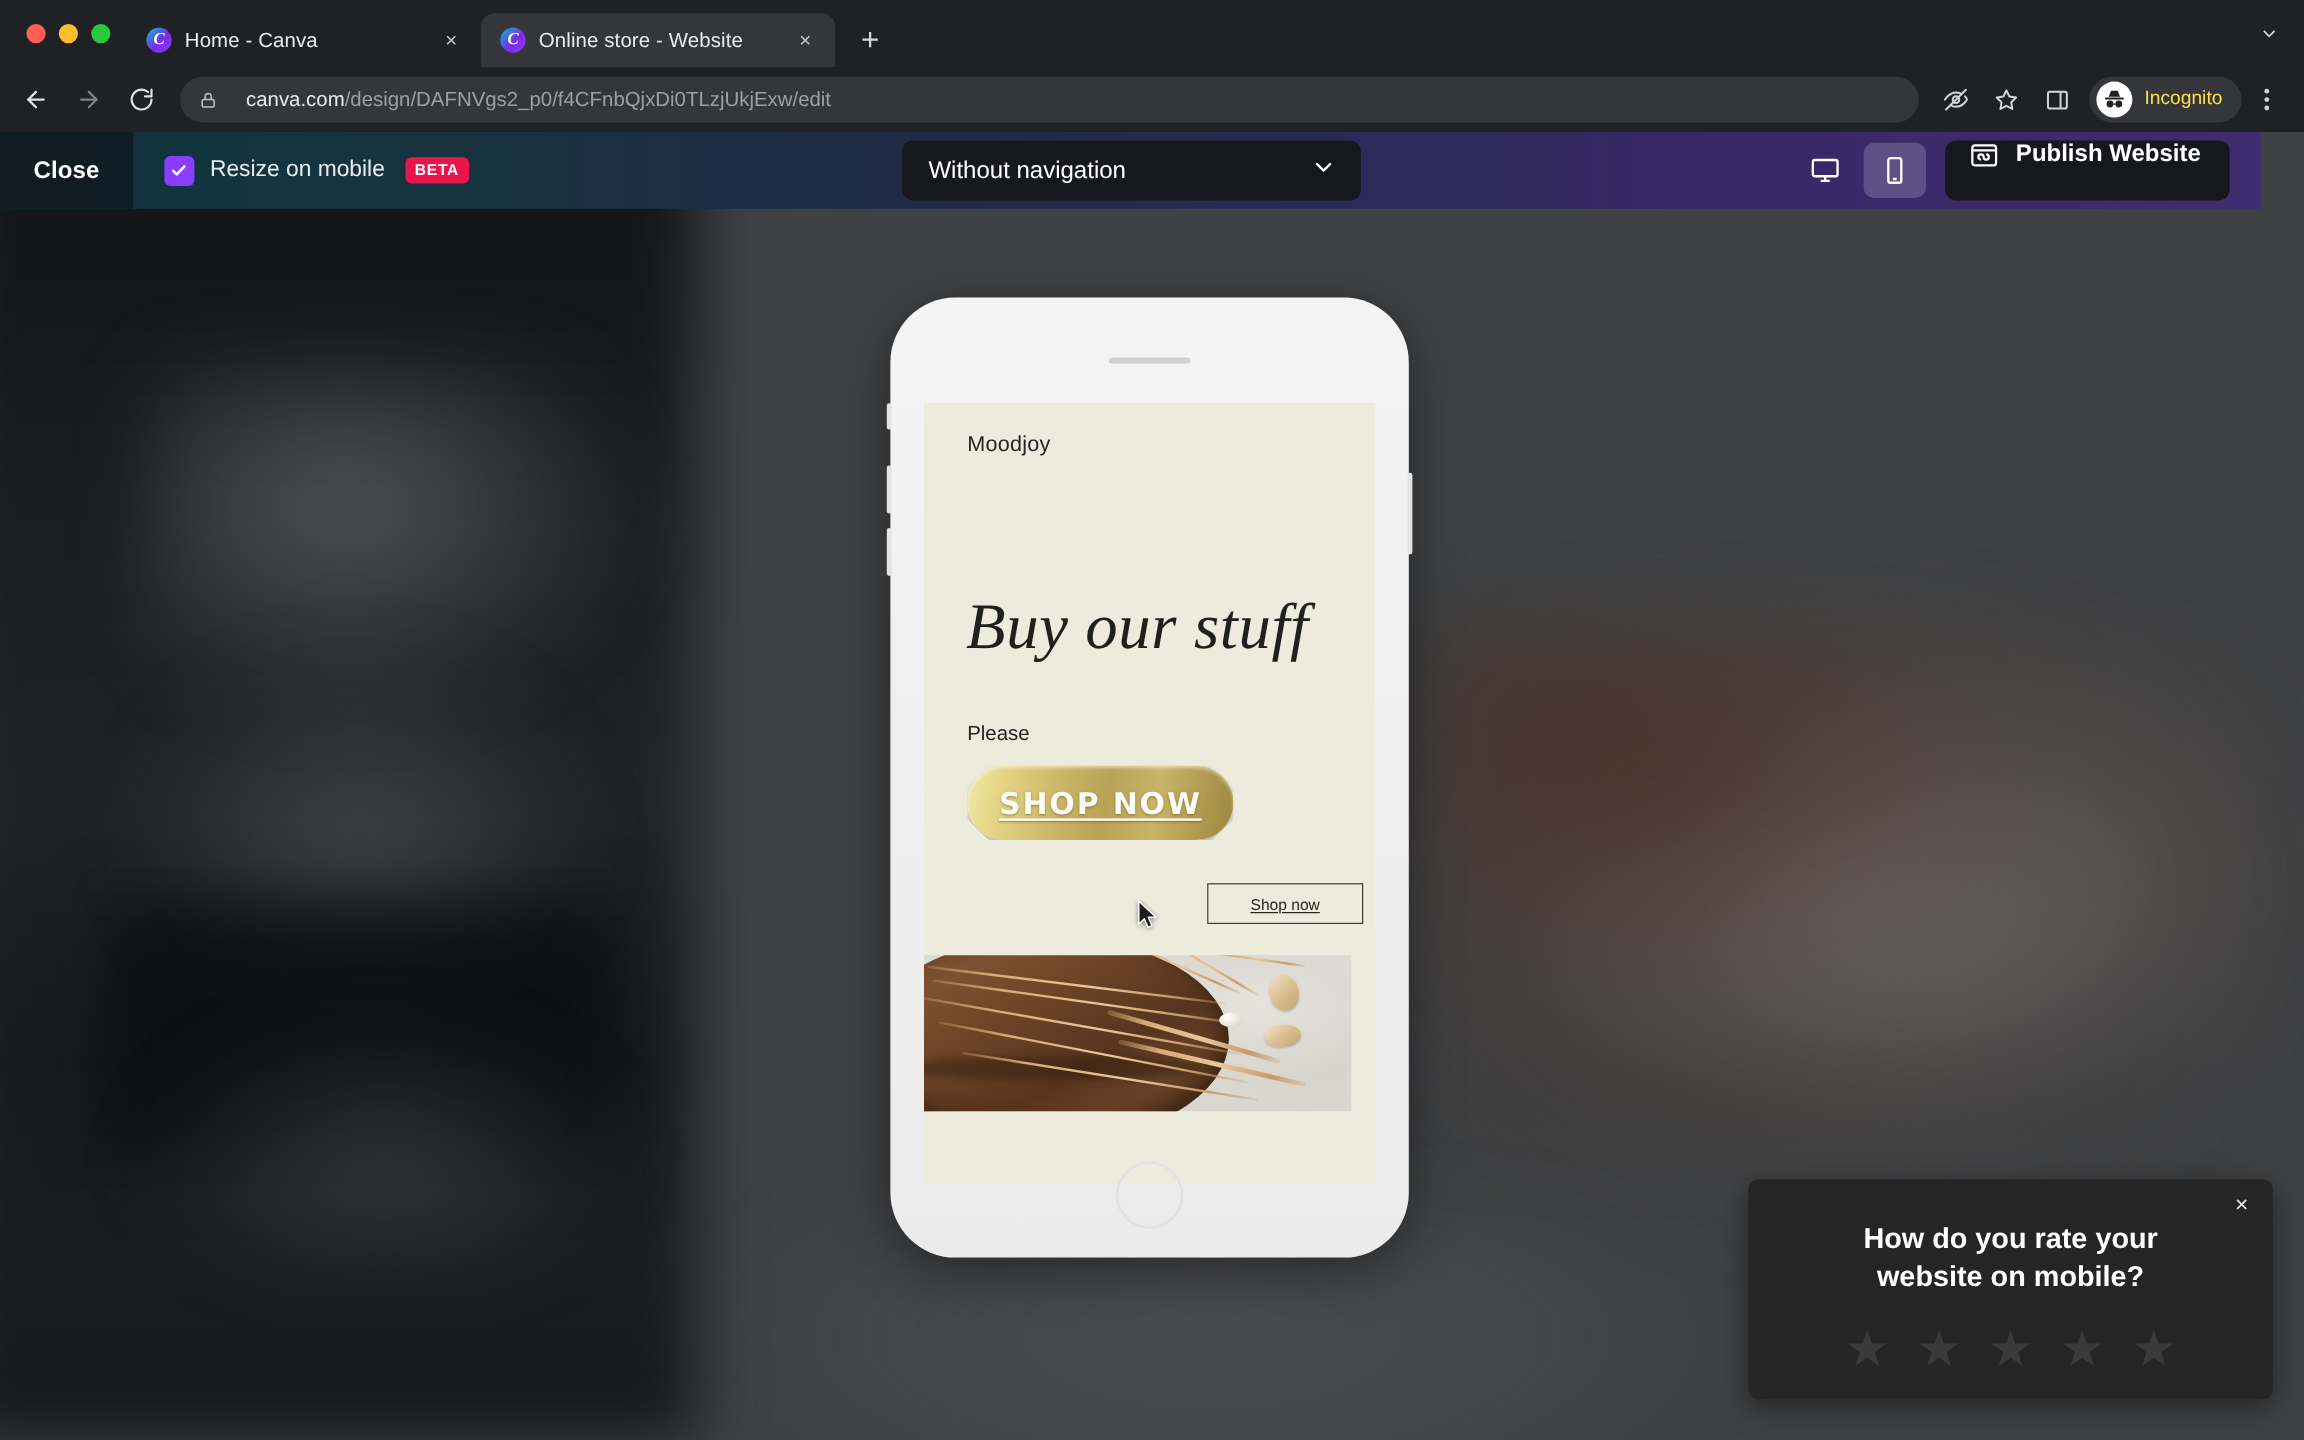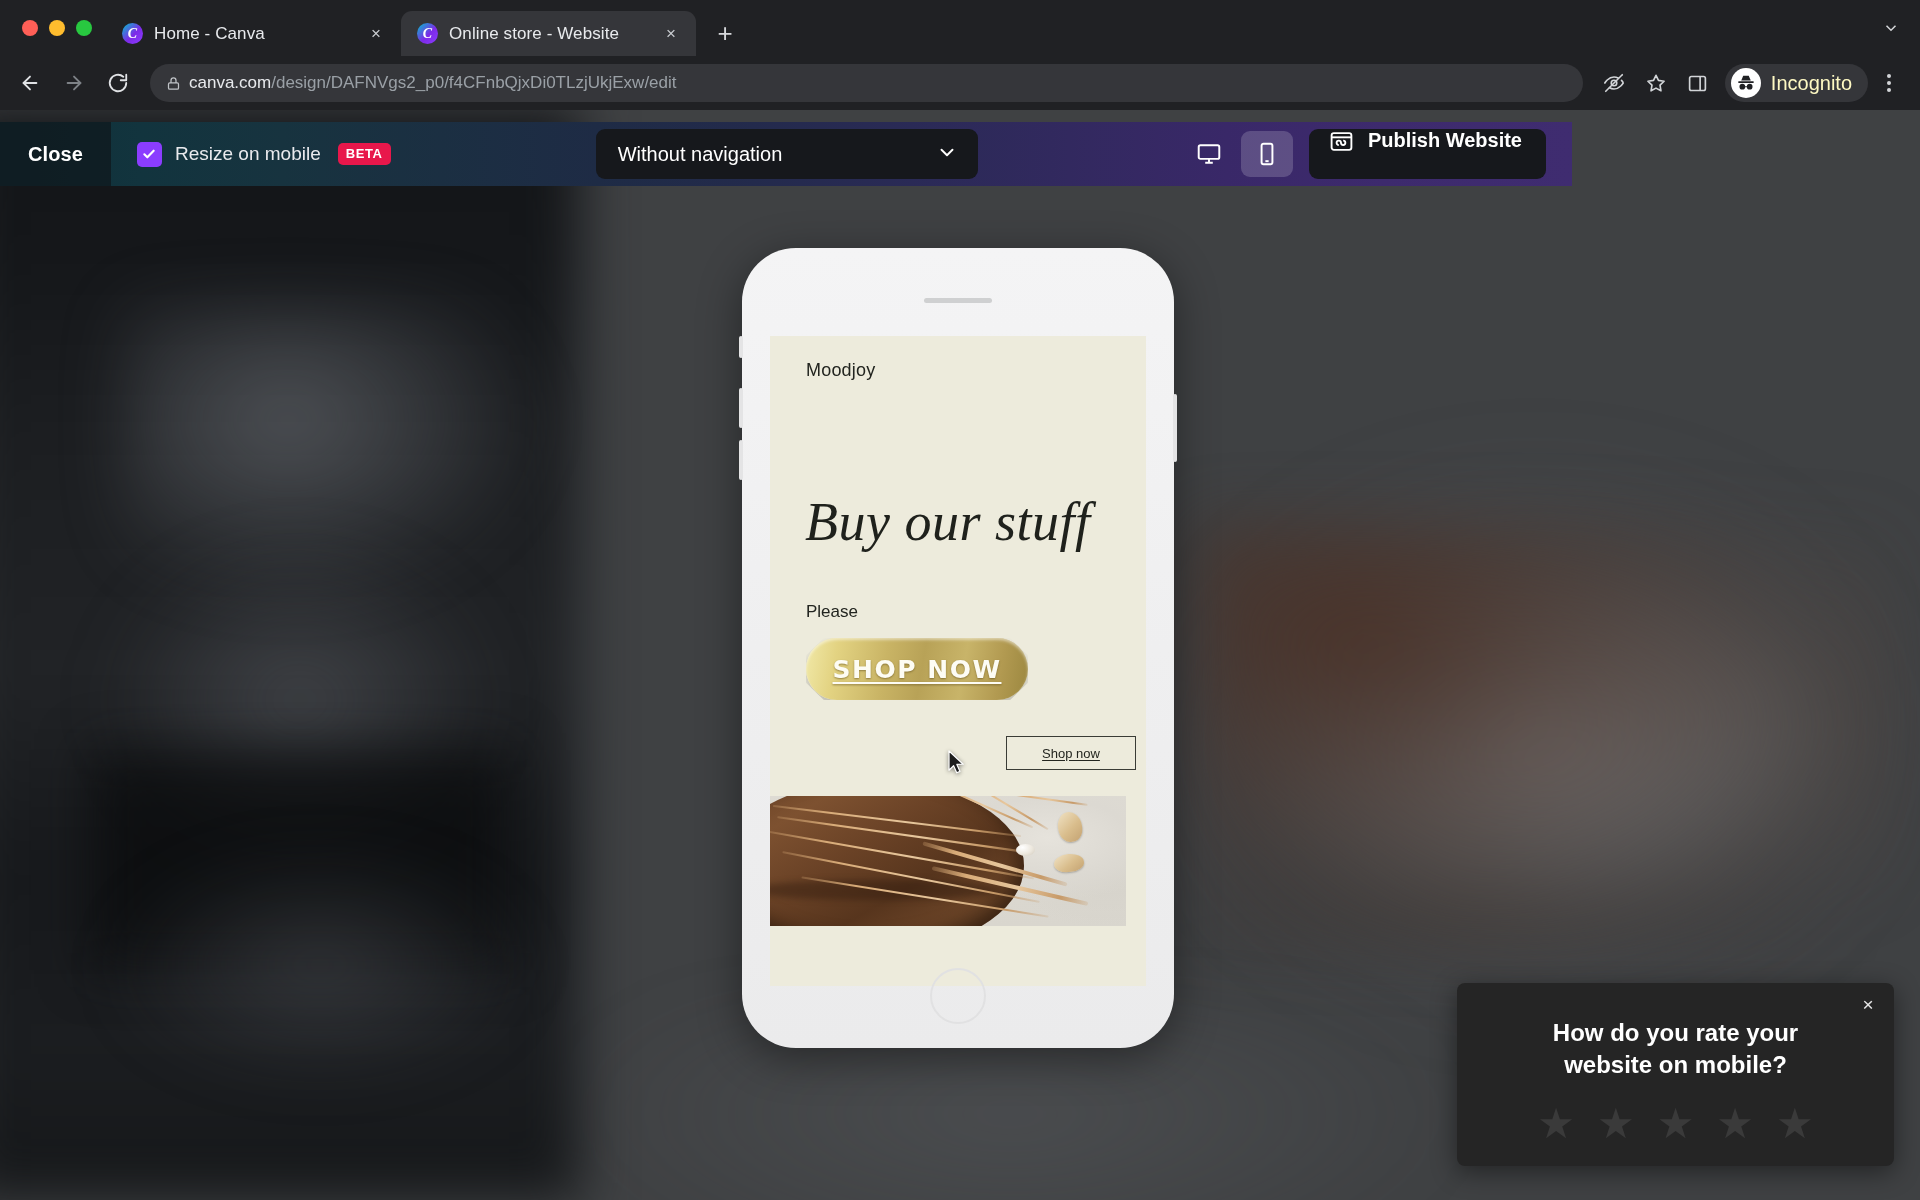--- a/index.html
+++ b/index.html
@@ -59,42 +59,42 @@
     display: flex; align-items: center; gap: 4px; padding: 0 14px 0 10px;
   }
   .navbtn {
     width: 40px; height: 40px; border-radius: 50%;
     display: flex; align-items: center; justify-content: center;
     color: #e0e2e5;
   }
   .navbtn svg { display: block; }
   .urlbox {
     flex: 1 1 auto; height: 38px; background: #35363a; border-radius: 19px;
-    display: flex; align-items: center; gap: 8px; padding: 0 16px;
+    display: flex; align-items: center; gap: 24px; padding: 0 16px;
     margin: 0 8px; min-width: 0;
   }
   .lock { flex: 0 0 auto; display: flex; align-items: center; color: #c0c3c7; }
   .urltext { font-size: 17px; color: #9aa0a6; white-space: nowrap;
     overflow: hidden; text-overflow: ellipsis; }
   .urltext b { color: #e8eaed; font-weight: 400; }
   .omni-icon {
     width: 38px; height: 38px; border-radius: 50%;
     display: flex; align-items: center; justify-content: center;
     color: #d2d5d8; flex: 0 0 auto;
   }
   .incognito-pill {
     height: 38px; border-radius: 19px; background: #35363a;
     display: flex; align-items: center; gap: 10px;
     padding: 0 16px 0 6px; margin-left: 4px; flex: 0 0 auto;
   }
   .incognito-avatar {
     width: 30px; height: 30px; border-radius: 50%; background: #ffffff;
     display: flex; align-items: center; justify-content: center;
   }
-  .incognito-label { font-size: 20px; color: #fef9c3; white-space: nowrap; }
+  .incognito-label { font-size: 16px; color: #fde047; white-space: nowrap; }
   .kebab { width: 34px; height: 38px; display: flex; flex-direction: column;
     align-items: center; justify-content: center; gap: 3px; flex: 0 0 auto; }
   .kebab i { width: 4px; height: 4px; border-radius: 50%; background: #d2d5d8; display:block; }
 
   
   .app {
     position: absolute; top: 110px; left: 0;
     width: 1920px; height: 1090px; overflow: hidden;
     background: #3f4042;
   }
@@ -142,21 +142,21 @@
     filter: blur(40px);
   }
   .bd-bottomwash {
     position: absolute; left: 560px; top: 900px; width: 900px; height: 260px;
     background: radial-gradient(ellipse at 50% 40%, rgba(118,120,124,.22), rgba(60,62,65,0) 72%);
     filter: blur(36px);
   }
 
   
   .toolbar {
-    position: absolute; top: 12px; left: 0; width: 1572px; height: 64px;
+    position: absolute; top: 0; left: 0; width: 1884px; height: 64px;
     background: linear-gradient(90deg,
        #0f3038 0%, #12343e 9%, #17333f 18%, #1b2f42 28%,
        #1e2b45 38%, #232a4c 48%, #2a2a56 58%, #32295f 68%,
        #392868 78%, #3d2a6d 88%, #3f2c70 100%);
     display: flex; align-items: center; z-index: 20;
   }
   .tb-left { display: flex; align-items: center; height: 64px; }
   .close-btn {
     height: 64px; padding: 0 28px; background: rgba(15,24,30,.78);
     display: flex; align-items: center; color: #fff;

